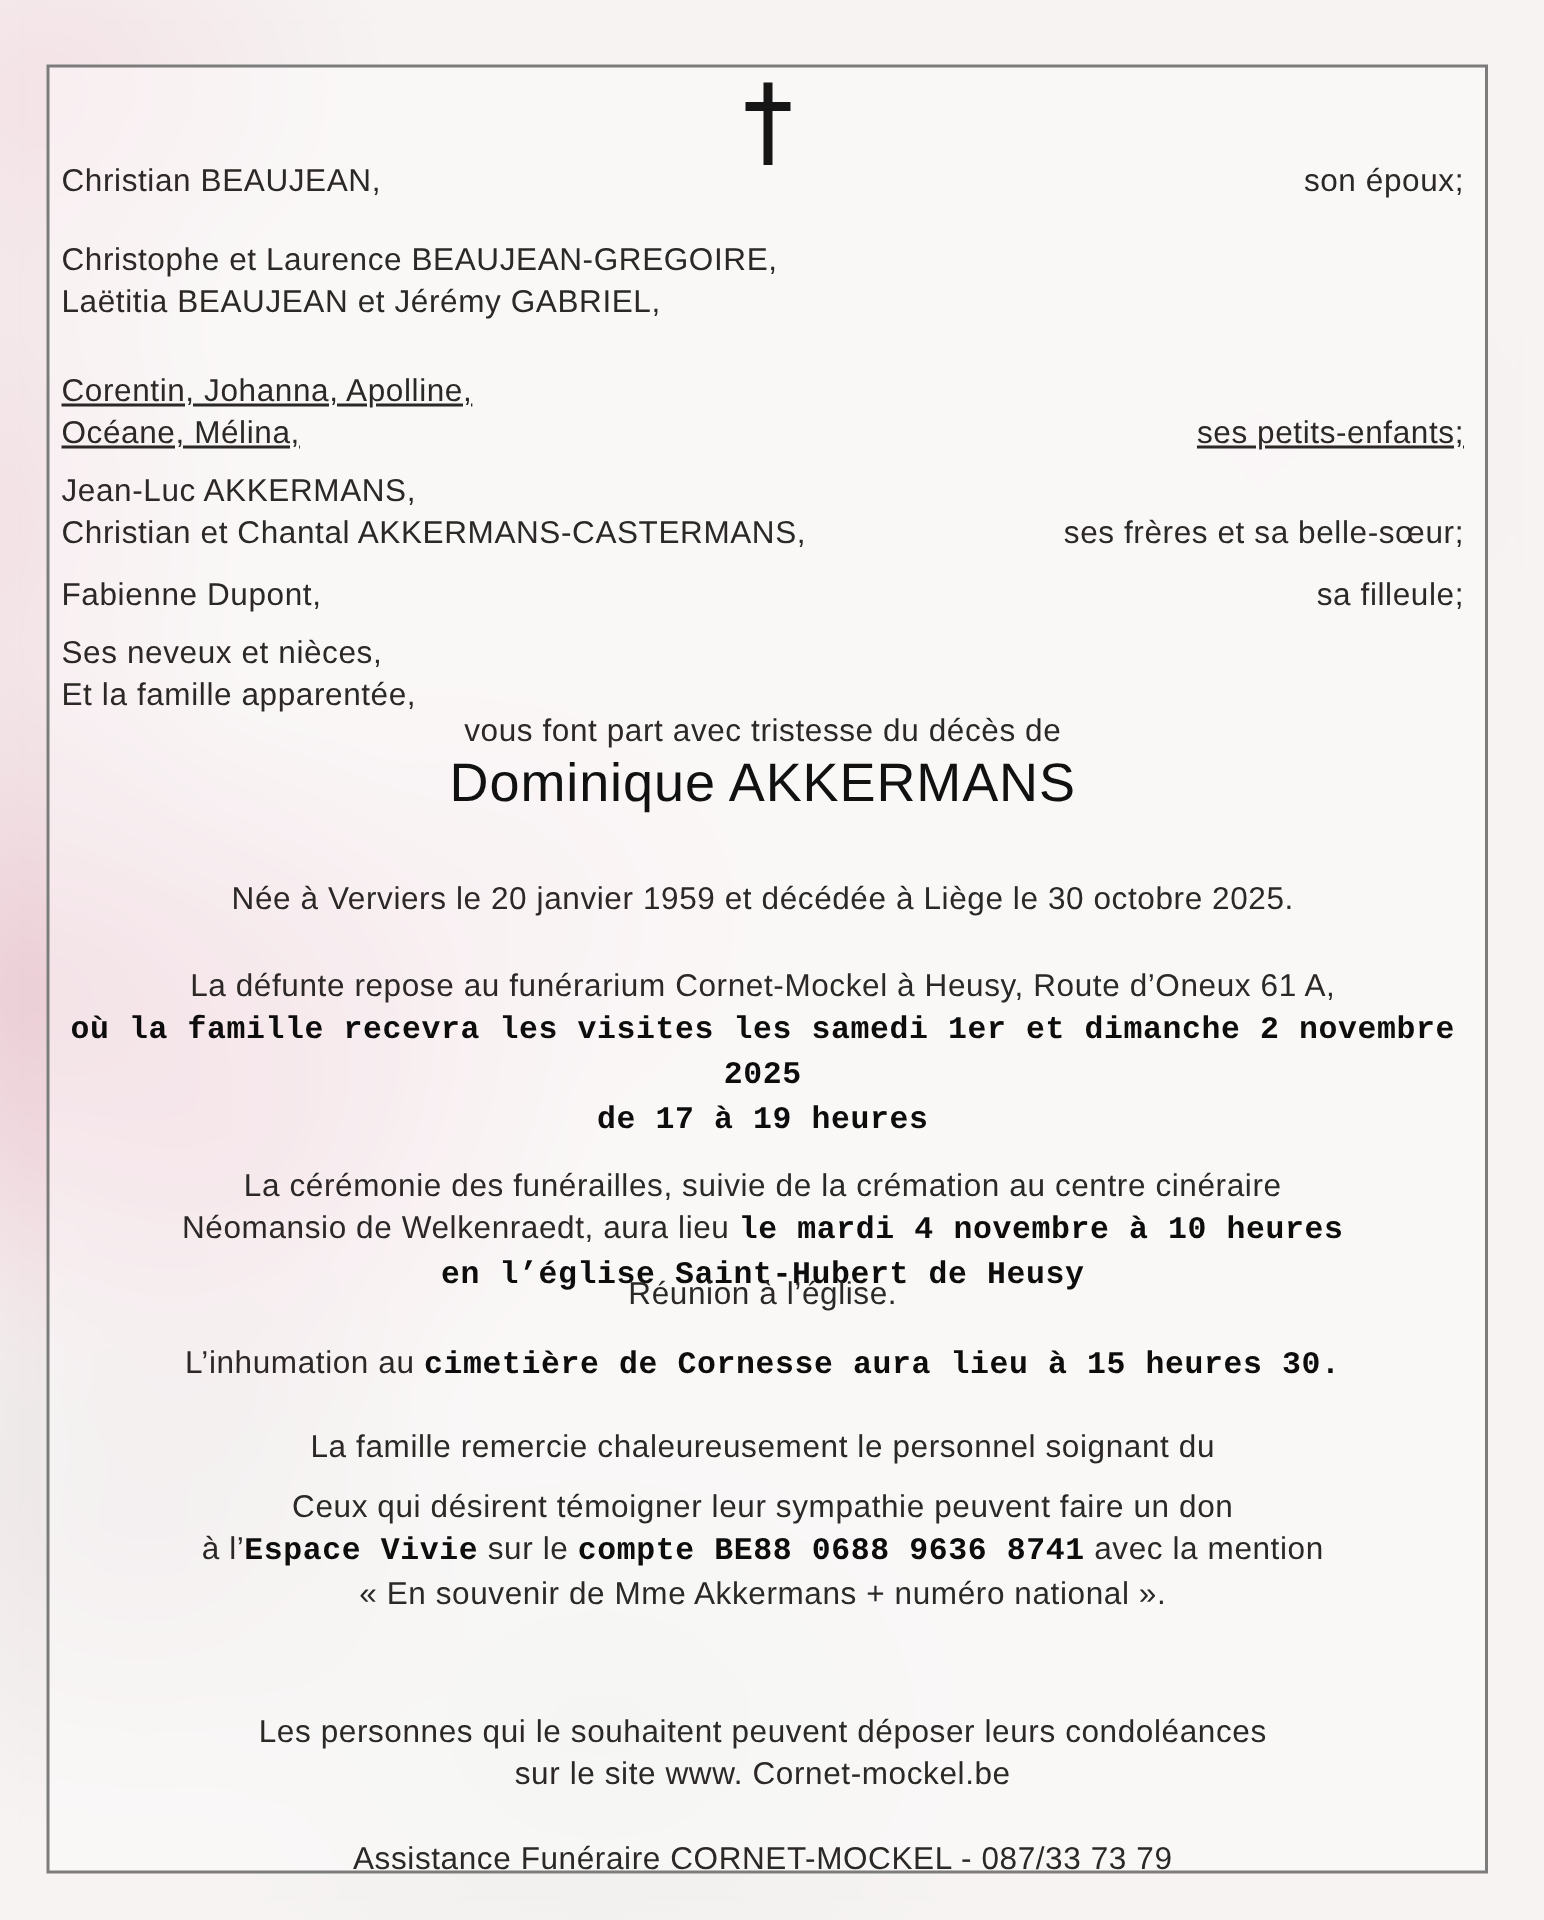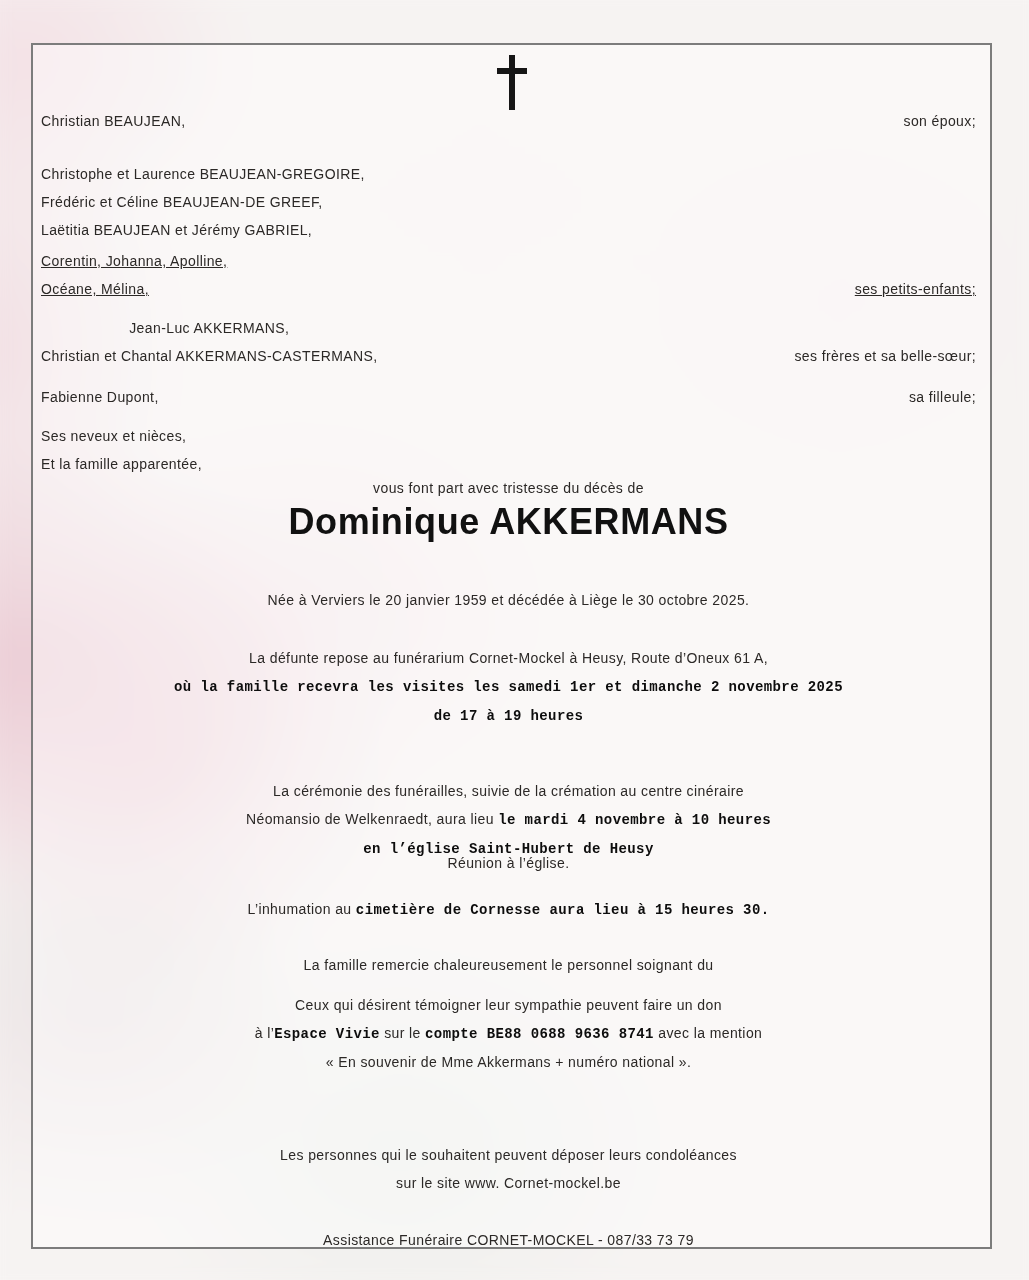--- a/index.html
+++ b/index.html
@@ -36,41 +36,41 @@
     position:absolute; left:31px; top:43px;
     width:961px; height:1206px;
     box-sizing:border-box;
     border:2px solid #7c7c7c;
     background:rgba(255,255,255,.42);
     overflow:hidden;
   }
   .blk{ position:absolute; left:8px; right:14px; }
   .center{ text-align:center; }
   .txt{
-    font-size:14px; line-height:28px;
+    font-size:21px; line-height:28px;
     color:#2b2826; letter-spacing:.4px;
     font-weight:400;
   }
   .b{ font-weight:700; color:#0d0d0d;font-family:Liberation Mono, monospace; }
   .family-row{
     display:flex; justify-content:space-between; align-items:flex-end;
   }
   .deceased-name{
-    font-size:36px; line-height:40px; font-weight:700;
+    font-size:36px; line-height:40px; font-weight:400;
     color:#111; letter-spacing:.6px;
   }
   
   .cross{ position:absolute; top:10px; left:0; right:0; height:58px; }
   .cross-shape{ position:relative; width:30px; height:55px; margin:0 auto; }
   .cross-v{ position:absolute; left:12px; top:0; width:6px; height:55px; background:#161616; }
   .cross-h{ position:absolute; left:0; top:13px; width:30px; height:6px; background:#161616; }
 
   
   .fr0{ top:62px; }  .fr1{ top:115px; } .fr2{ top:202px;text-decoration:underline; }
-  .fr3{ top:269px;text-align:center; } .fr4{ top:338px; } .fr5{ top:377px; }
+  .fr3{ top:269px; } .fr4{ top:338px; } .fr5{ top:377px; }
   .ann{ top:429px; } .nm{ top:457px; }  .dt{ top:541px; }
   .p0{ top:599px; }  .p1{ top:732px; }  .p2{ top:804px; }
   .p3{ top:850px; }  .p4{ top:906px; }  .p5{ top:946px; }
   .p6{ top:1096px; } .ft{ top:1181px; }
 </style>
 </head>
 <body>
 
 <div class="canvas">
   <div class="bg"></div>
@@ -86,21 +86,20 @@
 
     <div class="blk txt family-row fr0">
         <div>
           <div>Christian BEAUJEAN,</div>
         </div>
         <div>son époux;</div>
       </div>
     <div class="blk txt family-row fr1">
         <div>
           <div>Christophe et Laurence BEAUJEAN-GREGOIRE,</div>
-          <div>Frédéric et Céline BEAUJEAN-DE GREEF,</div>
           <div>Laëtitia BEAUJEAN et Jérémy GABRIEL,</div>
         </div>
       </div>
     <div class="blk txt family-row fr2">
         <div>
           <div>Corentin, Johanna, Apolline,</div>
           <div>Océane, Mélina,</div>
         </div>
         <div>ses petits-enfants;</div>
       </div>

